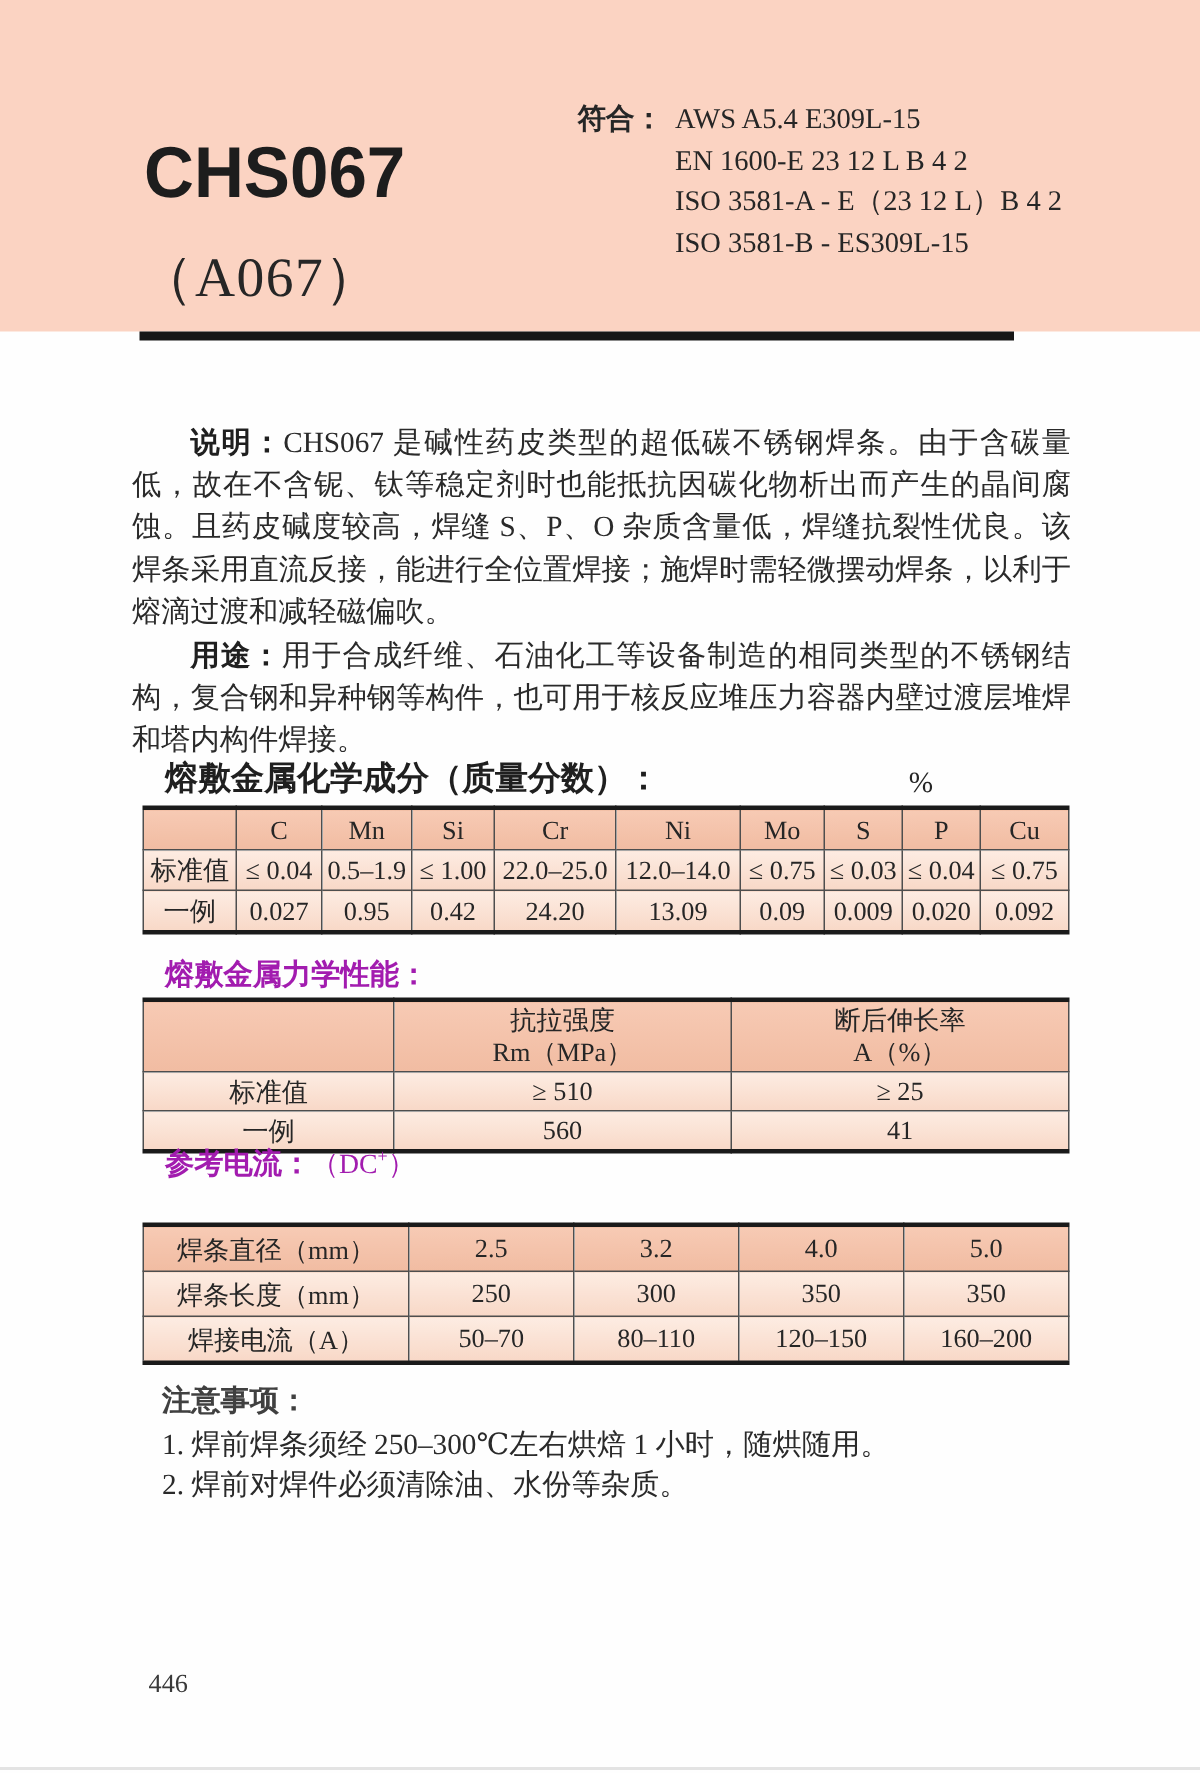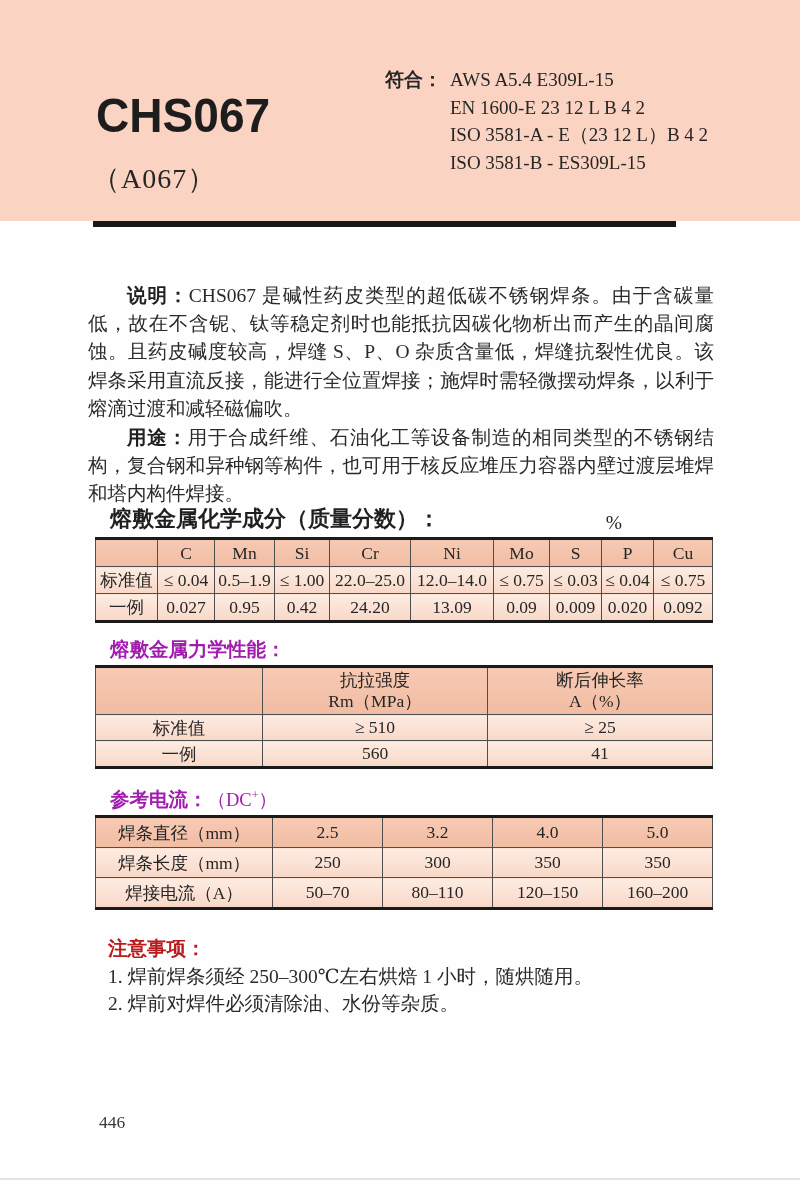--- a/index.html
+++ b/index.html
@@ -13,21 +13,21 @@
     background:#fbd3c2;
   }
   .product-code{
     position:absolute;left:96px;top:92px;
     font-family:"Liberation Sans","DejaVu Sans",sans-serif;
     font-weight:700;font-size:48px;line-height:1;color:#1d1d1d;
     letter-spacing:0px;transform:scaleX(.96);transform-origin:left center;
   }
   .product-alias{
     position:absolute;left:92px;top:160px;
-    font-size:28px;color:#262626;letter-spacing:1px;
+    font-size:37px;color:#262626;letter-spacing:1px;
   }
   .standards{
     position:absolute;left:385px;top:66px;display:flex;align-items:flex-start;
     font-size:19px;line-height:27.5px;color:#262626;
   }
   .standards-label{
     font-family:"Liberation Sans","DejaVu Sans",sans-serif;
     font-weight:700;margin-right:8px;white-space:nowrap;
   }
   .standards-list div{white-space:nowrap;}
@@ -82,21 +82,21 @@
   #mech-table tr.thead td{height:46px;line-height:21px;white-space:normal;}
   #mech-table tr.tbody td{height:25px;}
   #cur-table{top:815px;}
   #cur-table td{height:29px;}
   
   .notes{
     position:absolute;left:108px;top:922px;width:600px;
     font-size:19.5px;line-height:27.5px;color:#2a2a2a;
   }
   .notes .notes-title{
-    font-family:Liberation Serif, serif;font-weight:700;color:#b91c1c;margin-top:13px;
+    font-family:Liberation Mono, monospace;font-weight:700;color:#404040;
   }
   .page-number{
     position:absolute;left:99px;top:1112px;font-size:17.5px;color:#3a3a3a;
   }
   .scan-bottom-line{
     position:absolute;left:0;top:1178px;width:800px;height:2px;background:#e3e3e3;
   }
 </style>
 </head>
 <body>
@@ -205,21 +205,21 @@
       <td>≥ 25</td>
     </tr>
     <tr class="tbody">
       <td>一例</td>
       <td>560</td>
       <td>41</td>
     </tr>
   </tbody>
     </table>
 
-  <div class="sec-title" style="left:110px;top:786px;text-align:right;">
+  <div class="sec-title" style="left:110px;top:762px;text-align:right;">
     <span>参考电流：</span><span class="dc-note"><span>（DC</span><sup>+</sup><span>）</span></span>
   </div>
   <table class="dtable" id="cur-table">
     <colgroup>
       <col style="width:177px">
         <col style="width:110px">
         <col style="width:110px">
         <col style="width:110px">
         <col style="width:110px">
     </colgroup>

